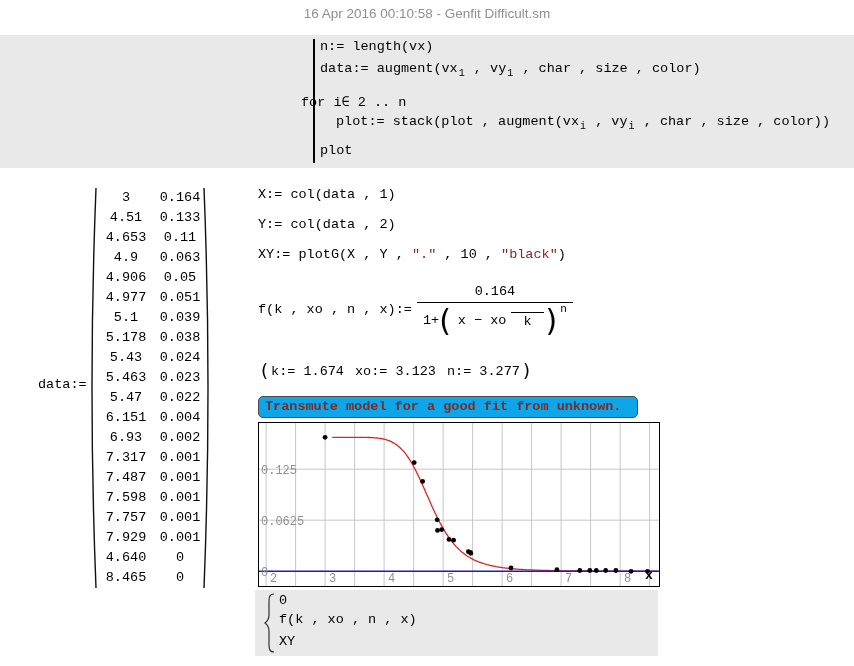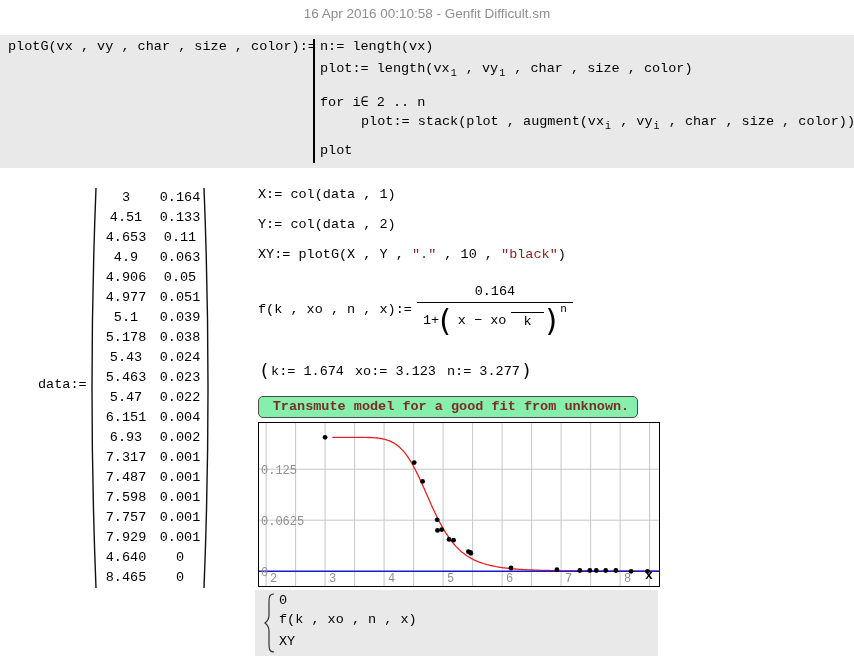--- a/index.html
+++ b/index.html
@@ -31,45 +31,44 @@
   .ifrac{display:inline-flex;flex-direction:row;align-items:center;margin:0 2px;}
   .ifnum{padding:0 5px 1px;}
   .ifden{border-top:1.3px solid #000;padding:1px 12px 0;}
   .bigp{font-size:30px;font-weight:400;line-height:0.9;font-family:"DejaVu Sans",sans-serif;}
   .expn{font-size:11px;align-self:flex-start;margin:-4px 0 0 3px;}
 
   .params{left:258px;top:362px;font-size:13.5px;display:flex;align-items:center;}
   .params .gap{margin-right:11px;}
   .pparen{font-size:18px;line-height:1;font-family:"DejaVu Sans",sans-serif;margin:0 3px;}
 
-  .note{left:258px;top:396px;width:372px;height:20px;line-height:20px;background:#86efac;
+  .note{left:258px;top:396px;width:372px;height:20px;line-height:20px;background:#0ea5e9;
     border:1px solid #4a4a4a;border-radius:5px;padding-left:6px;
-    font-size:13.5px;font-weight:700;color:#7b2d26;white-space:pre;text-align:center;}
+    font-size:13.5px;font-weight:700;color:#7b2d26;white-space:pre;}
 
   .plot{left:258px;top:422px;width:400px;height:163px;border:1px solid #000;background:#fff;}
   .ticktext{font:12px "Liberation Mono","DejaVu Sans Mono",monospace;fill:#909090;}
   .xlabel{font:bold 13px "Liberation Mono","DejaVu Sans Mono",monospace;fill:#000;}
 
   .seriesbox{left:255px;top:590px;width:403px;height:66px;background:#e9e9e9;}
   .seriesline{position:absolute;left:24px;font-size:13.5px;white-space:pre;}
 </style>
 </head>
 <body>
 
 <div id="stage">
 
   <div class="abs title">16 Apr 2016 00:10:58 - Genfit Difficult.sm</div>
 
   <div class="abs topblock">
-    <div class="abs mono" style="left:8px;top:4px;">plotG(vx , vy , char , size , color):=</div>
     <div class="abs progbar"></div>
     <div class="abs mono" style="left:320px;top:4px;">n:= length(vx)</div>
-    <div class="abs mono" style="left:320px;top:26px;"><span>plot:= length(vx</span><sub>1</sub><span> , vy</span><sub>1</sub><span> , char , size , color)</span></div>
-    <div class="abs mono" style="left:320px;top:58px;">for i∈ 2 .. n</div>
-    <div class="abs mono" style="left:336px;top:79px;margin-left:25px;"><span>plot:= stack(plot , augment(vx</span><sub>i</sub><span> , vy</span><sub>i</sub><span> , char , size , color))</span></div>
+    <div class="abs mono" style="left:320px;top:26px;"><span>data:= augment(vx</span><sub>1</sub><span> , vy</span><sub>1</sub><span> , char , size , color)</span></div>
+    <div class="abs mono" style="left:301px;top:58px;">for i∈ 2 .. n</div>
+    <div class="abs mono" style="left:336px;top:79px;"><span>plot:= stack(plot , augment(vx</span><sub>i</sub><span> , vy</span><sub>i</sub><span> , char , size , color))</span></div>
     <div class="abs mono" style="left:320px;top:108px;">plot</div>
   </div>
 
   <div class="abs" style="left:0;top:184px;">
     <div class="abs mono" style="left:38px;top:193px;">data:=</div>
     <svg class="abs" style="left:86px;top:2px;" width="12" height="404">
       <path d="M10 2 Q 2 202 10 402" stroke="#111" stroke-width="1.4" fill="none"></path>
     </svg>
     <div class="abs" style="left:98px;top:4px;">
         <div class="mrow">

